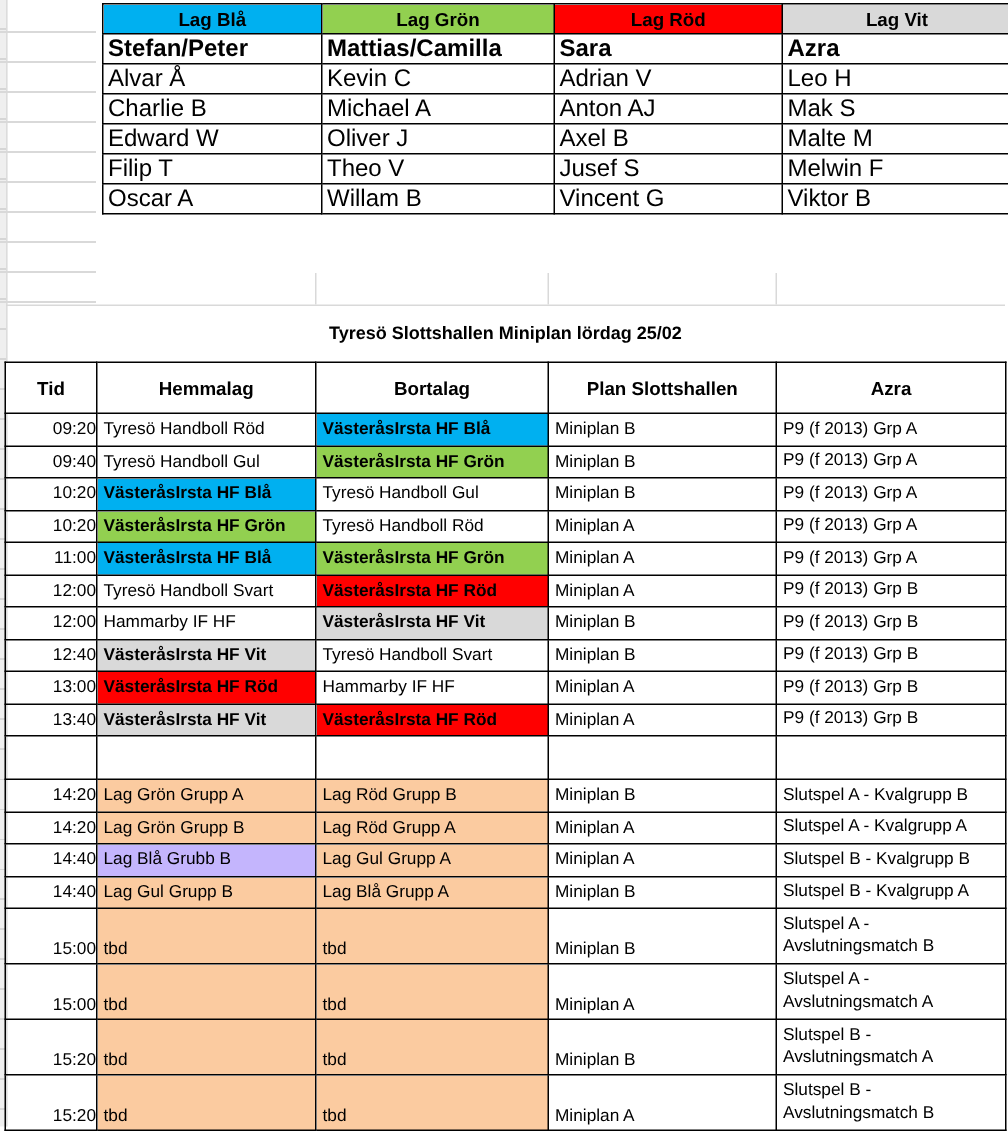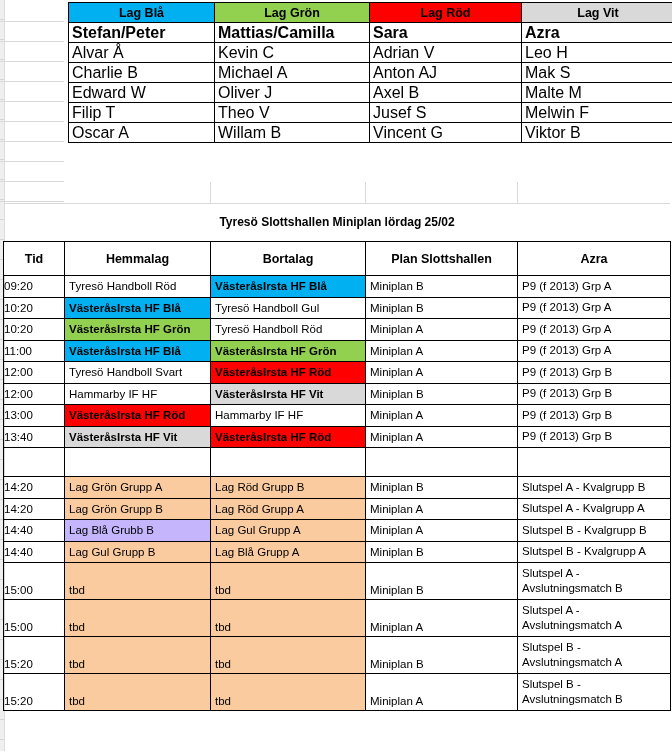--- a/index.html
+++ b/index.html
@@ -36,21 +36,21 @@
 
   
   .schedule{position:absolute;left:3px;top:241px;width:667px;}
   .schedule col.c0{width:61px}.schedule col.c1{width:146px}.schedule col.c2{width:155px}
   .schedule col.c3{width:152px}.schedule col.c4{width:153px}
   .schedule th{height:31px;font-size:12.5px;font-weight:bold;text-align:center;vertical-align:middle;background:#fff;}
   .schedule td{font-size:11.5px;vertical-align:middle;padding:0 2px 0 4px;}
   .schedule tr.norm{height:21.5px;}
   .schedule tr.emptyrow{height:29px;}
   .schedule tr.tall{height:37px;}
-  .schedule td.tid{text-align:left;padding:0;}
+  .schedule td.tid{text-align:right;padding:0;}
   .schedule td.team{white-space:nowrap;}
   .schedule td.plan{white-space:nowrap;}
   .schedule td.grupp{white-space:pre-line;line-height:1.3;}
   .schedule tr.tall td{vertical-align:bottom;padding-bottom:3px;}
   .bold{font-weight:bold;}
 </style>
 </head>
 <body>
 
 <div class="canvas">
@@ -137,20 +137,27 @@
       </thead>
     <tbody id="schedBody">
         <tr class="norm">
           <td class="tid">09:20</td>
           <td class="team">Tyresö Handboll Röd</td>
           <td class="team bold" style="background: rgb(0, 176, 240);">VästeråsIrsta HF Blå</td>
           <td class="plan">Miniplan B</td>
           <td class="grupp">P9 (f 2013) Grp A</td>
         </tr>
         <tr class="norm">
+          <td class="tid">09:40</td>
+          <td class="team">Tyresö Handboll Gul</td>
+          <td class="team bold" style="background: rgb(146, 208, 80);">VästeråsIrsta HF Grön</td>
+          <td class="plan">Miniplan B</td>
+          <td class="grupp">P9 (f 2013) Grp A</td>
+        </tr>
+        <tr class="norm">
           <td class="tid">10:20</td>
           <td class="team bold" style="background: rgb(0, 176, 240);">VästeråsIrsta HF Blå</td>
           <td class="team">Tyresö Handboll Gul</td>
           <td class="plan">Miniplan B</td>
           <td class="grupp">P9 (f 2013) Grp A</td>
         </tr>
         <tr class="norm">
           <td class="tid">10:20</td>
           <td class="team bold" style="background: rgb(146, 208, 80);">VästeråsIrsta HF Grön</td>
           <td class="team">Tyresö Handboll Röd</td>
@@ -172,20 +179,27 @@
           <td class="grupp">P9 (f 2013) Grp B</td>
         </tr>
         <tr class="norm">
           <td class="tid">12:00</td>
           <td class="team">Hammarby IF HF</td>
           <td class="team bold" style="background: rgb(217, 217, 217);">VästeråsIrsta HF Vit</td>
           <td class="plan">Miniplan B</td>
           <td class="grupp">P9 (f 2013) Grp B</td>
         </tr>
         <tr class="norm">
+          <td class="tid">12:40</td>
+          <td class="team bold" style="background: rgb(217, 217, 217);">VästeråsIrsta HF Vit</td>
+          <td class="team">Tyresö Handboll Svart</td>
+          <td class="plan">Miniplan B</td>
+          <td class="grupp">P9 (f 2013) Grp B</td>
+        </tr>
+        <tr class="norm">
           <td class="tid">13:00</td>
           <td class="team bold" style="background: rgb(255, 0, 0);">VästeråsIrsta HF Röd</td>
           <td class="team">Hammarby IF HF</td>
           <td class="plan">Miniplan A</td>
           <td class="grupp">P9 (f 2013) Grp B</td>
         </tr>
         <tr class="norm">
           <td class="tid">13:40</td>
           <td class="team bold" style="background: rgb(217, 217, 217);">VästeråsIrsta HF Vit</td>
           <td class="team bold" style="background: rgb(255, 0, 0);">VästeråsIrsta HF Röd</td>

